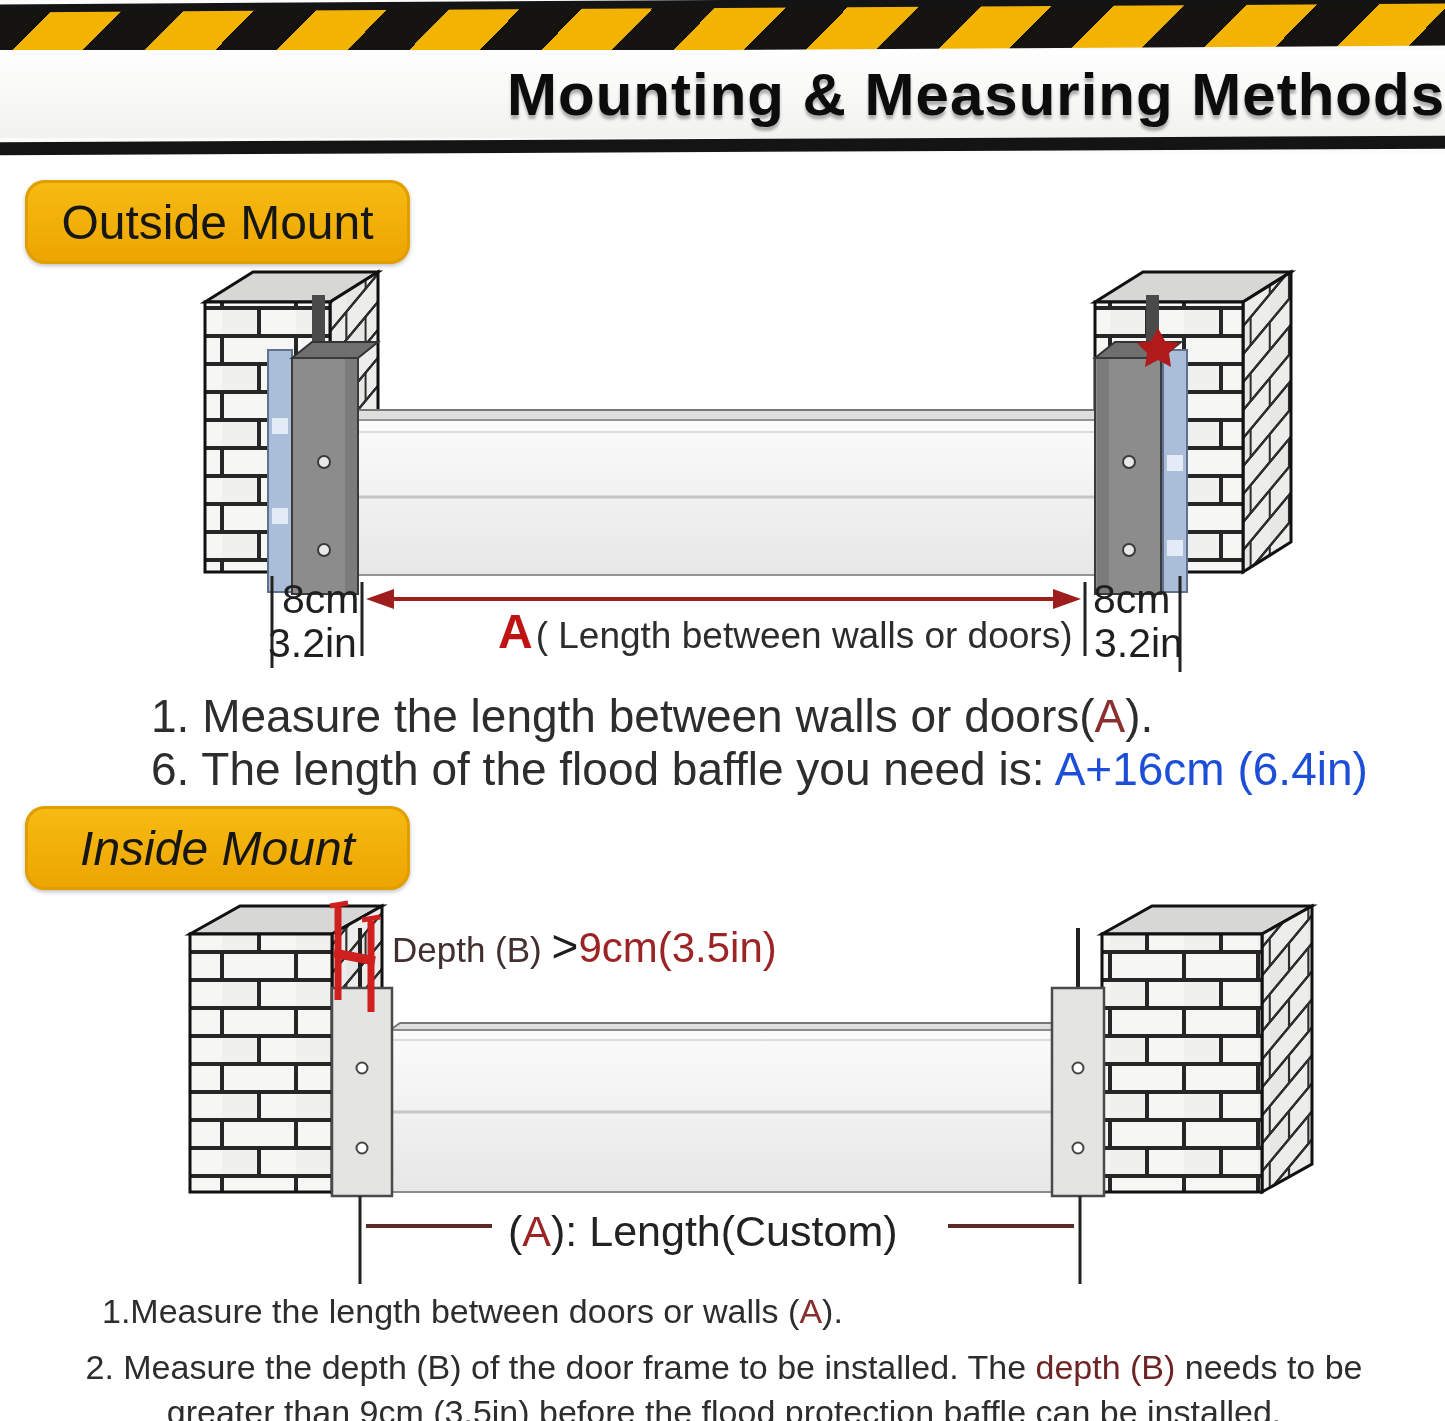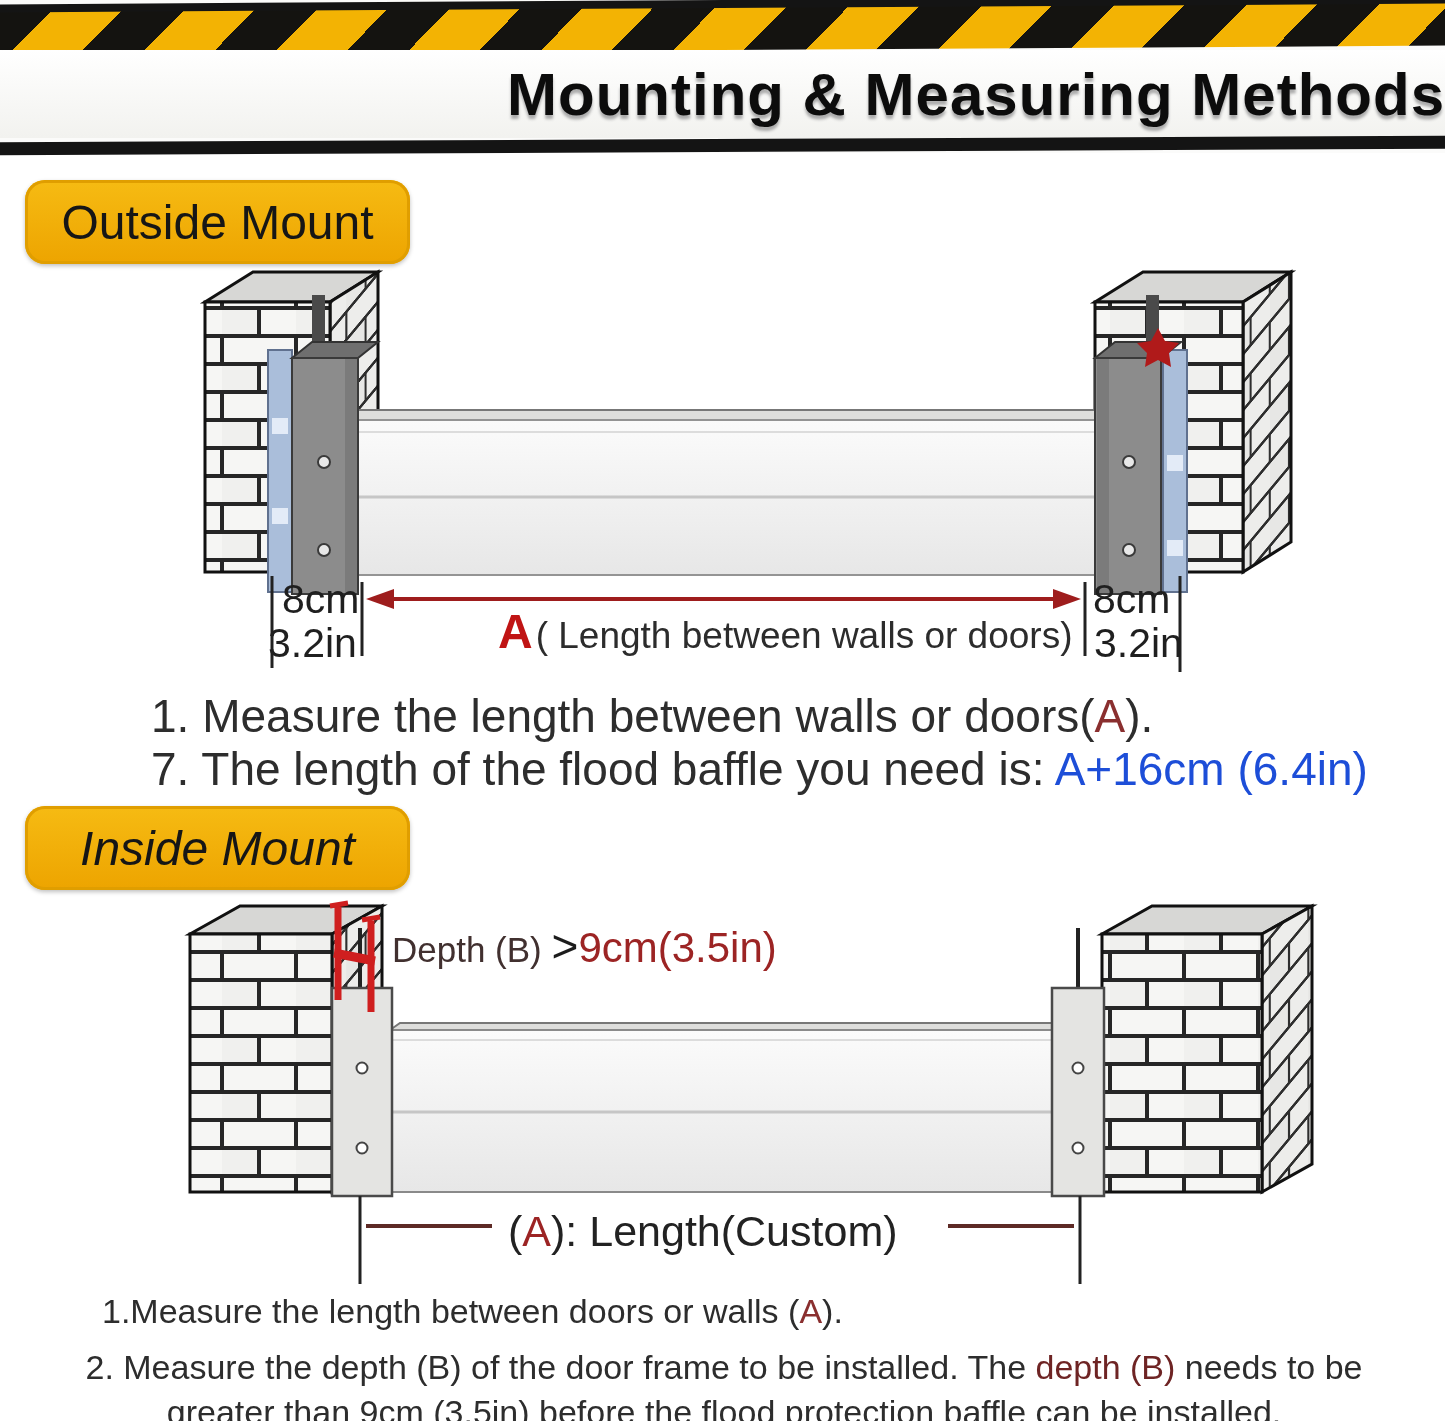--- a/index.html
+++ b/index.html
@@ -129,21 +129,21 @@
       <text x="282" y="613" font-size="41" fill="#1f1f1f">8cm</text>
       <text x="268" y="657" font-size="41" fill="#1f1f1f">3.2in</text>
       <text x="1093" y="613" font-size="41" fill="#1f1f1f">8cm</text>
       <text x="1094" y="657" font-size="41" fill="#1f1f1f">3.2in</text>
       <text x="498" y="648" font-size="37" fill="#2c2c2c"><tspan font-size="48" font-weight="bold" fill="#c01414">A</tspan><tspan dx="3">( Length between walls or doors)</tspan></text>
     </g>
   </svg>
 
   <div class="steps1">
     <div><span>1. Measure the length between walls or doors(</span><span class="em-a">A</span><span>).</span></div>
-    <div><span>7. The length of the flood baffle you need is: </span><span class="em-red">A+16cm (6.4in)</span><span></span></div>
+    <div><span>6. The length of the flood baffle you need is: </span><span class="em-red">A+16cm (6.4in)</span><span></span></div>
   </div>
 
   <div class="badge inside">
     <span>Inside Mount</span>
   </div>
 
   <svg class="diagram" style="top:896px" width="1445" height="390" viewBox="0 896 1445 390">
 
     <g>
       <polygon points="190,934 240,906 382,906 332,934" fill="#d7d7d5" stroke="#111" stroke-width="3"></polygon>

